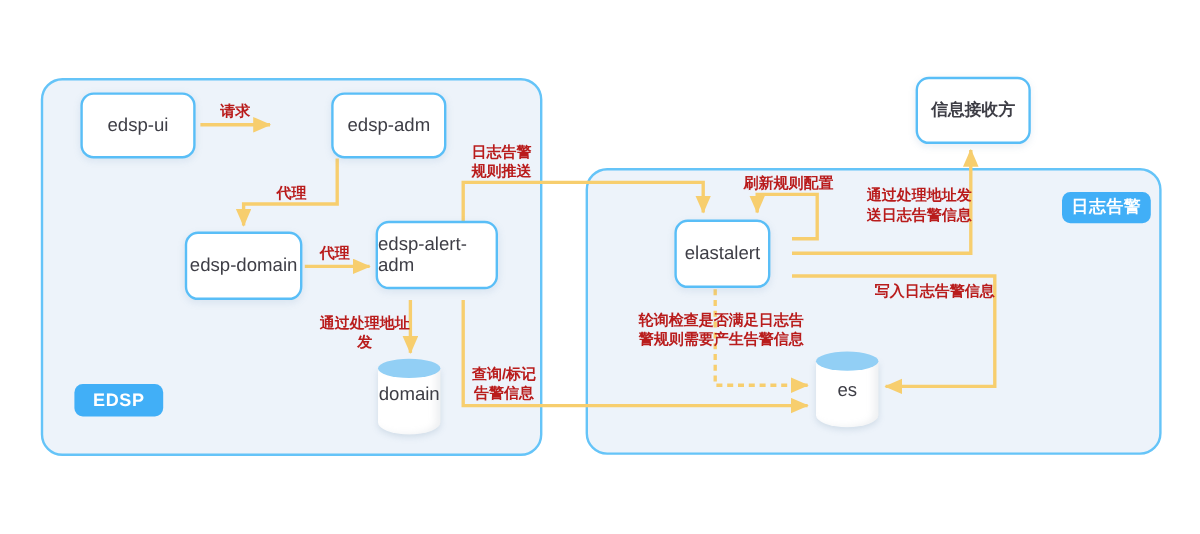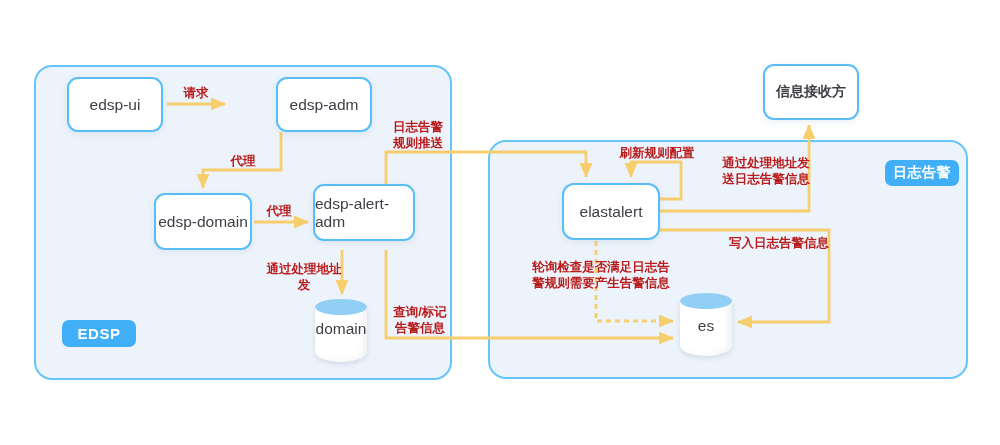--- a/index.html
+++ b/index.html
@@ -87,21 +87,21 @@
   </div>
   <div class="node" style="left:232px;top:77px;width:96px;height:55px;margin-left:44px;">
     <span>edsp-adm</span>
   </div>
   <div class="node" style="left:154px;top:193px;width:98px;height:57px;">
     <span>edsp-domain</span>
   </div>
   <div class="node" style="left:313px;top:184px;width:102px;height:57px;">
     <span>edsp-alert-adm</span>
   </div>
-  <div class="node" style="left:562px;top:183px;width:98px;height:57px;border-radius:12px;">
+  <div class="node" style="left:562px;top:183px;width:80px;height:57px;">
     <span>elastalert</span>
   </div>
   <div class="node cn" style="left:763px;top:64px;width:96px;height:56px;">
     <span>信息接收方</span>
   </div>
 
   <div class="cylinder" style="left:315px;top:299px;width:52px;height:63px;">
     <div class="cyl-top"></div>
     <div class="cyl-body"></div>
     <div class="cyl-label" style="top:21px;">domain</div>

